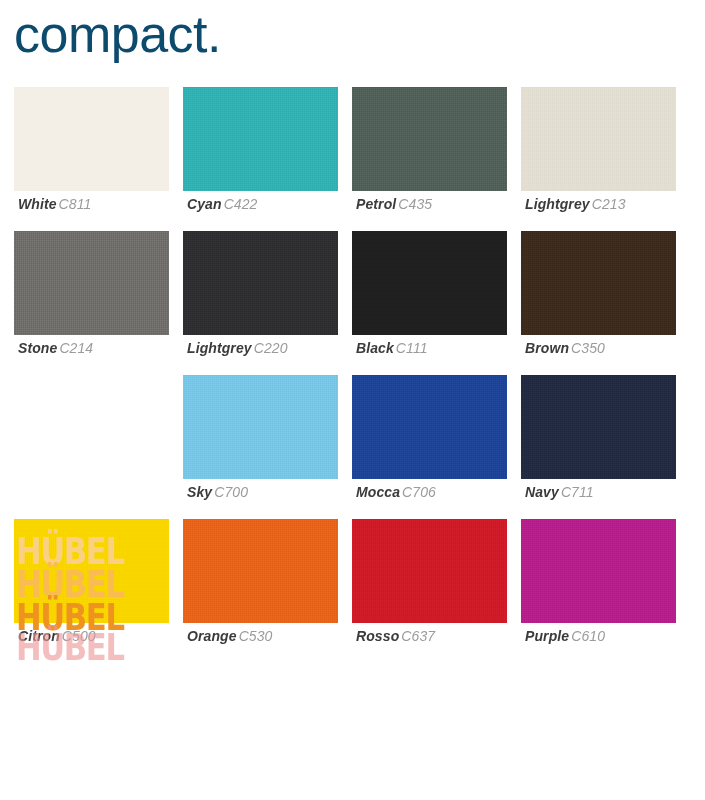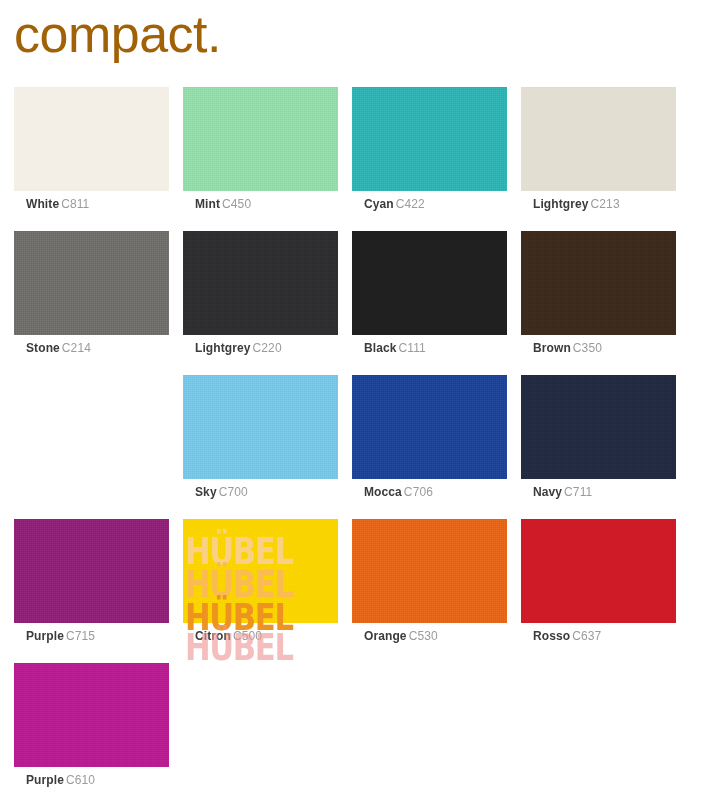--- a/index.html
+++ b/index.html
@@ -61,25 +61,26 @@
         rgba(0,0,0,0.045) 1px, rgba(0,0,0,0.045) 2px),
       repeating-linear-gradient(90deg,
         rgba(255,255,255,0.05) 0px, rgba(255,255,255,0.05) 1px,
         rgba(0,0,0,0.04) 1px, rgba(0,0,0,0.04) 2px);
     mix-blend-mode:overlay;
     opacity:0.85;
   }
 
   .label {
     position:absolute;
-    left:12px; top:112px;
-    font-size:12px;
+    left:4px; top:112px;
+    font-size:14px;
     line-height:11px;
     white-space:nowrap;
     letter-spacing:0.1px;
+    font-style:italic;
   }
   .label .nm {
     font-weight:bold;
     color:#3b3b3b;
   }
   .label .code {
     font-weight:400;
     color:#9b9b9b;
     margin-left:2px;
   }
@@ -109,34 +110,34 @@
   .wm-1 { top:14px;  color:#fad184; }
   .wm-2 { top:47px;  color:#f9bb52; }
   .wm-3 { top:80px;  color:#ef9320; }
   .wm-4 { top:110px; color:rgba(239,150,150,0.62); }
 </style>
 </head>
 <body>
 
 <div id="page" style="background: rgb(255, 255, 255);">
 
-  <div id="title" style="color: #a16207; text-align: center;">compact.</div>
+  <div id="title" style="color: #0c4a6e; text-align: center;">compact.</div>
 
   <div id="grid">
       <div class="cell">
         <div class="swatch" style="background: rgb(244, 239, 229);"></div>
         <div class="label"><span class="nm">White</span><span class="code">C811</span></div>
       </div>
       <div class="cell">
-        <div class="swatch" style="background: rgb(147, 220, 170);"></div>
-        <div class="label"><span class="nm">Mint</span><span class="code">C450</span></div>
+        <div class="swatch" style="background: rgb(49, 177, 177);"></div>
+        <div class="label"><span class="nm">Cyan</span><span class="code">C422</span></div>
       </div>
       <div class="cell">
-        <div class="swatch" style="background: rgb(49, 177, 177);"></div>
-        <div class="label"><span class="nm">Cyan</span><span class="code">C422</span></div>
+        <div class="swatch" style="background: rgb(81, 95, 88);"></div>
+        <div class="label"><span class="nm">Petrol</span><span class="code">C435</span></div>
       </div>
       <div class="cell">
         <div class="swatch" style="background: rgb(226, 222, 209);"></div>
         <div class="label"><span class="nm">Lightgrey</span><span class="code">C213</span></div>
       </div>
       <div class="cell">
         <div class="swatch" style="background: rgb(111, 109, 106);"></div>
         <div class="label"><span class="nm">Stone</span><span class="code">C214</span></div>
       </div>
       <div class="cell">
@@ -158,24 +159,20 @@
       </div>
       <div class="cell">
         <div class="swatch" style="background: rgb(31, 67, 145);"></div>
         <div class="label"><span class="nm">Mocca</span><span class="code">C706</span></div>
       </div>
       <div class="cell">
         <div class="swatch" style="background: rgb(33, 42, 64);"></div>
         <div class="label"><span class="nm">Navy</span><span class="code">C711</span></div>
       </div>
       <div class="cell">
-        <div class="swatch" style="background: rgb(139, 36, 114);"></div>
-        <div class="label"><span class="nm">Purple</span><span class="code">C715</span></div>
-      </div>
-      <div class="cell">
         <div class="swatch" style="background: rgb(250, 212, 0);"></div>
         <div class="label"><span class="nm">Citron</span><span class="code">C500</span></div>
         <div class="watermark">
           <div class="wm-line wm-1" style="color: rgb(250, 209, 132);">HÜBEL</div>
           <div class="wm-line wm-2" style="color: rgb(249, 187, 82);">HÜBEL</div>
           <div class="wm-line wm-3" style="color: rgb(239, 147, 32);">HÜBEL</div>
           <div class="wm-line wm-4" style="color: rgba(239, 150, 150, 0.62);">HÜBEL</div>
         </div>
       </div>
       <div class="cell">

